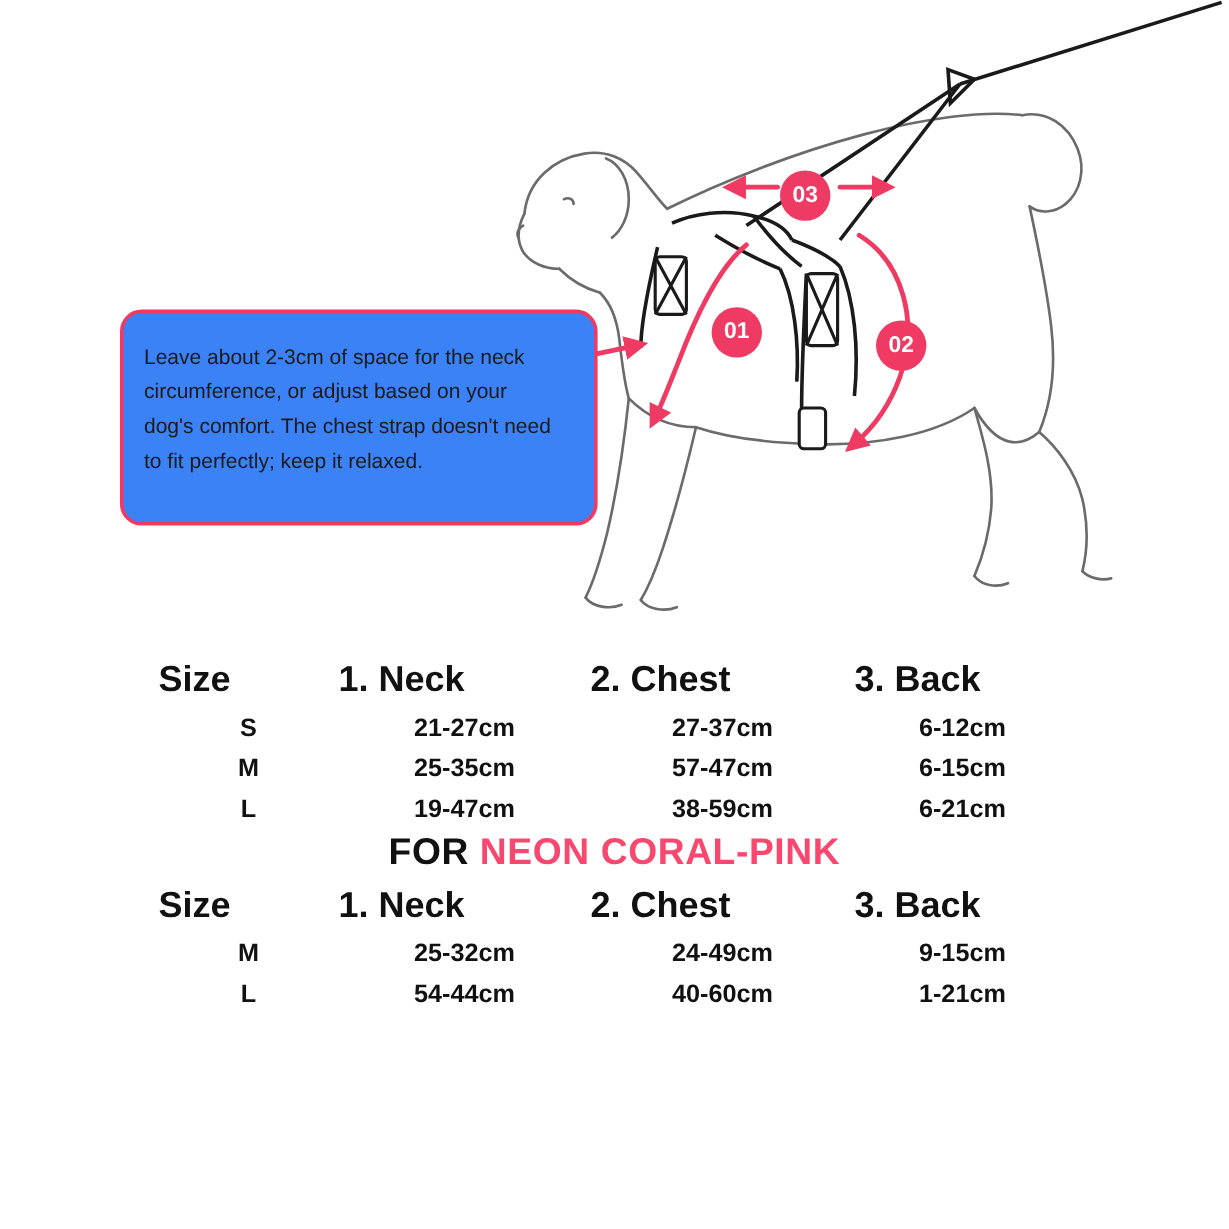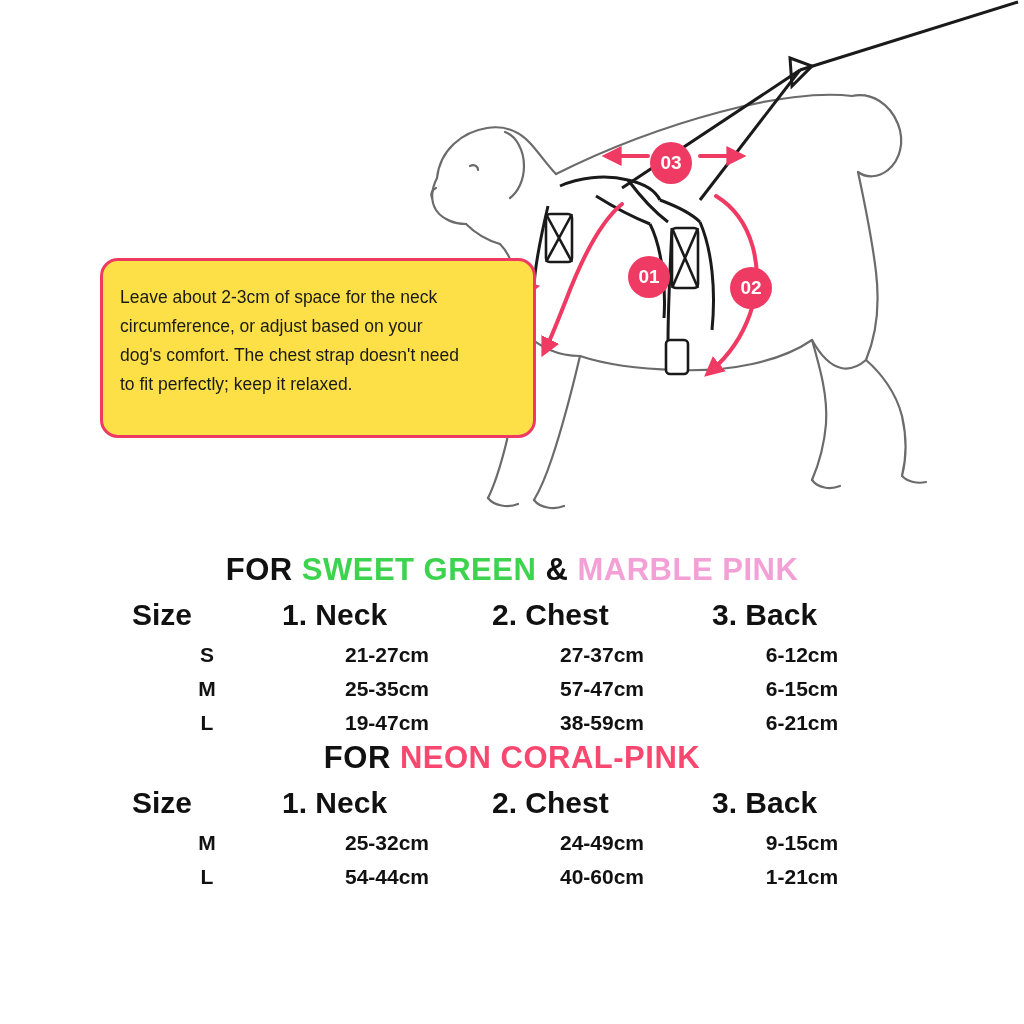--- a/index.html
+++ b/index.html
@@ -27,25 +27,25 @@
     position: absolute;
     left: 0;
     top: 0;
   }
 
   
   #callout {
     position: absolute;
     left: 100px;
     top: 258px;
-    width: 436px;
+    width: 398px;
     height: 180px;
     border: 3px solid #ef3b63;
     border-radius: 18px;
-    background: #fde047;
+    background: #3b82f6;
     box-sizing: border-box;
   }
   #callout-text {
     position: absolute;
     left: 17px;
     top: 22px;
     width: 348px;
     font-size: 17.5px;
     line-height: 29px;
     color: #1a1a1a;
@@ -61,21 +61,21 @@
     border-radius: 50%;
     background: #ef3b63;
     color: #ffffff;
     font-size: 19px;
     font-weight: bold;
     display: flex;
     align-items: center;
     justify-content: center;
     font-family: "Liberation Sans", sans-serif;
   }
-  #badge-01 { left: 628px; top: 256px; }
+  #badge-01 { left: 593px; top: 256px; }
   #badge-02 { left: 730px; top: 267px; }
   #badge-03 { left: 650px; top: 142px; }
 
   
   #tables {
     position: absolute;
     left: 0;
     top: 540px;
     width: 1024px;
   }
@@ -216,23 +216,20 @@
   </div>
 
   <div class="badge" id="badge-01">01</div>
   <div class="badge" id="badge-02">02</div>
   <div class="badge" id="badge-03">03</div>
 </div>
 
 <div id="tables">
 
   <div class="table-block">
-    <div class="table-title" id="title-1">
-      <span>FOR </span><span style="color: rgb(61, 211, 79);">SWEET GREEN</span><span style="color: rgb(17, 17, 17);"> &amp; </span><span style="color: rgb(243, 160, 214);">MARBLE PINK</span>
-    </div>
     <table class="tbl">
       <colgroup>
         <col class="col-size">
           <col class="col-neck">
           <col class="col-chest">
           <col class="col-back">
       </colgroup>
       <thead>
         <tr>
           <th>Size</th>

